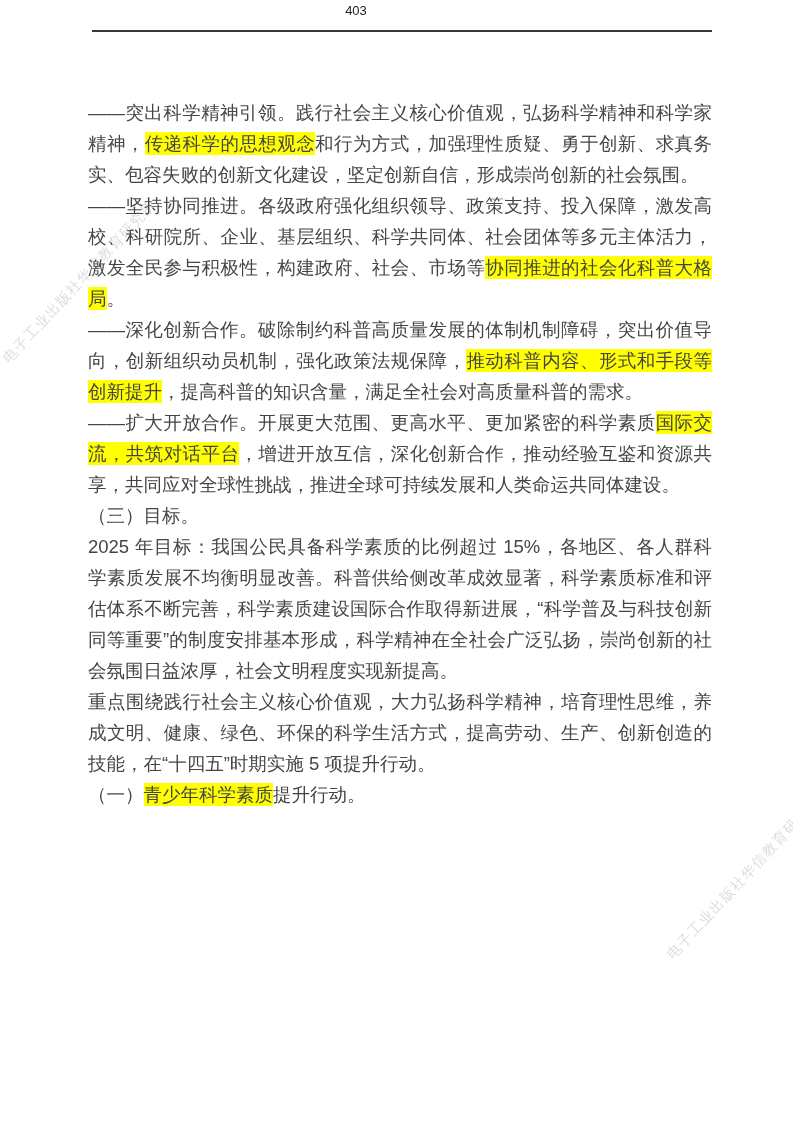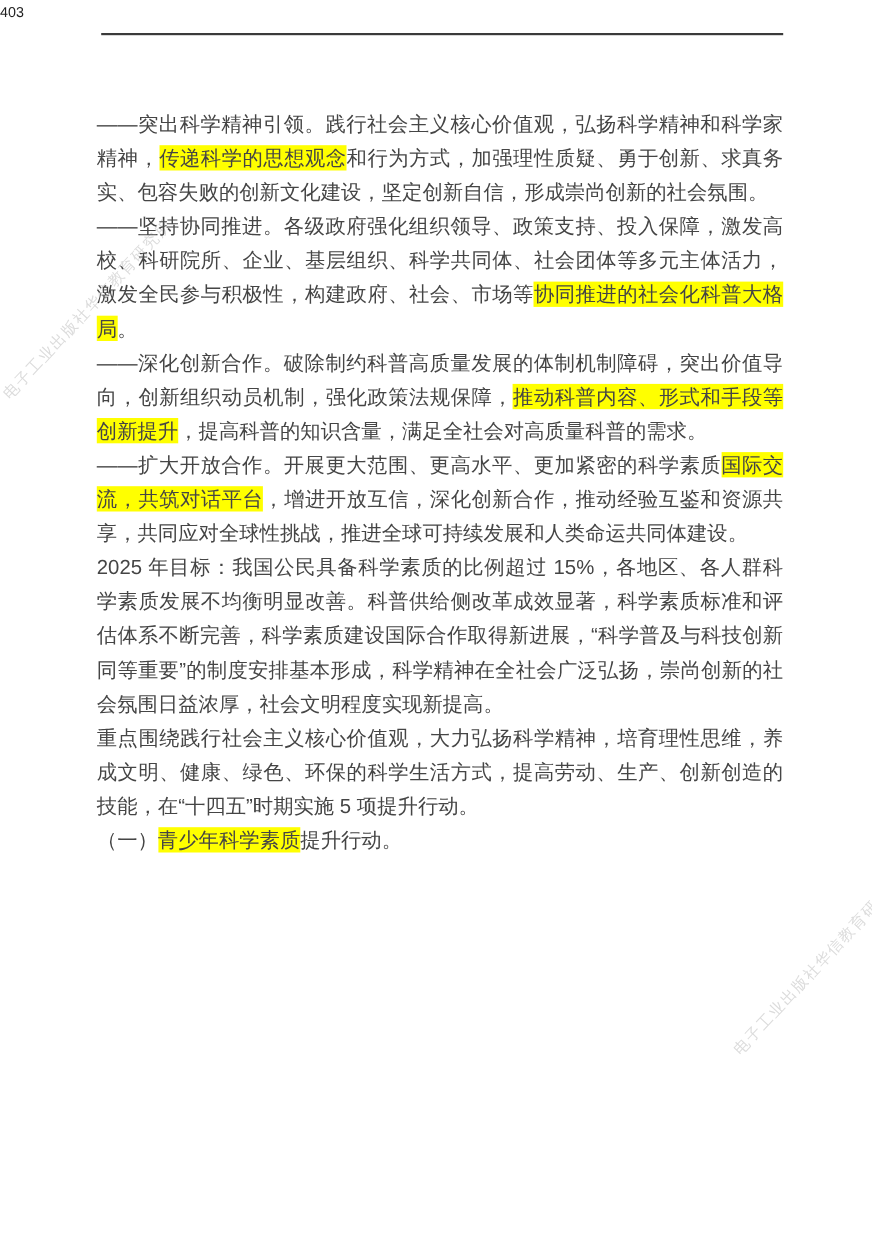--- a/index.html
+++ b/index.html
@@ -14,21 +14,21 @@
   .page {
     position: absolute;
     inset: 0;
     background: #ffffff;
   }
   .page-number {
     position: absolute;
     left: 0;
     top: 3px;
     width: 712px;
-    text-align: left;
+    text-align: center;
     font-size: 13px;
     color: #1f1f1f;
     z-index: 2;
   }
   .header-rule {
     position: absolute;
     left: 92px;
     top: 30px;
     width: 620px;
     height: 2px;
@@ -79,17 +79,18 @@
 
   <div class="watermark watermark-left">电子工业出版社华信教育研究所</div>
 
   <div class="watermark watermark-right">电子工业出版社华信教育研究所</div>
 
   <div class="content" id="document-body">
       <p><span>——突出科学精神引领。践行社会主义核心价值观，弘扬科学精神和科学家精神，</span><mark>传递科学的思想观念</mark><span>和行为方式，加强理性质疑、勇于创新、求真务实、包容失败的创新文化建设，坚定创新自信，形成崇尚创新的社会氛围。</span></p>
       <p><span>——坚持协同推进。各级政府强化组织领导、政策支持、投入保障，激发高校、科研院所、企业、基层组织、科学共同体、社会团体等多元主体活力，激发全民参与积极性，构建政府、社会、市场等</span><mark>协同推进的社会化科普大格局</mark><span>。</span></p>
       <p><span>——深化创新合作。破除制约科普高质量发展的体制机制障碍，突出价值导向，创新组织动员机制，强化政策法规保障，</span><mark>推动科普内容、形式和手段等创新提升</mark><span>，提高科普的知识含量，满足全社会对高质量科普的需求。</span></p>
       <p><span>——扩大开放合作。开展更大范围、更高水平、更加紧密的科学素质</span><mark>国际交流，共筑对话平台</mark><span>，增进开放互信，深化创新合作，推动经验互鉴和资源共享，共同应对全球性挑战，推进全球可持续发展和人类命运共同体建设。</span></p>
+      <p><span>（三）目标。</span></p>
       <p><span>2025 年目标：我国公民具备科学素质的比例超过 15%，各地区、各人群科学素质发展不均衡明显改善。科普供给侧改革成效显著，科学素质标准和评估体系不断完善，科学素质建设国际合作取得新进展，“科学普及与科技创新同等重要”的制度安排基本形成，科学精神在全社会广泛弘扬，崇尚创新的社会氛围日益浓厚，社会文明程度实现新提高。</span></p>
       <p><span>重点围绕践行社会主义核心价值观，大力弘扬科学精神，培育理性思维，养成文明、健康、绿色、环保的科学生活方式，提高劳动、生产、创新创造的技能，在“十四五”时期实施 5 项提升行动。</span></p>
       <p><span>（一）</span><mark>青少年科学素质</mark><span>提升行动。</span></p>
     </div>
 </div>
 
 </body></html>

